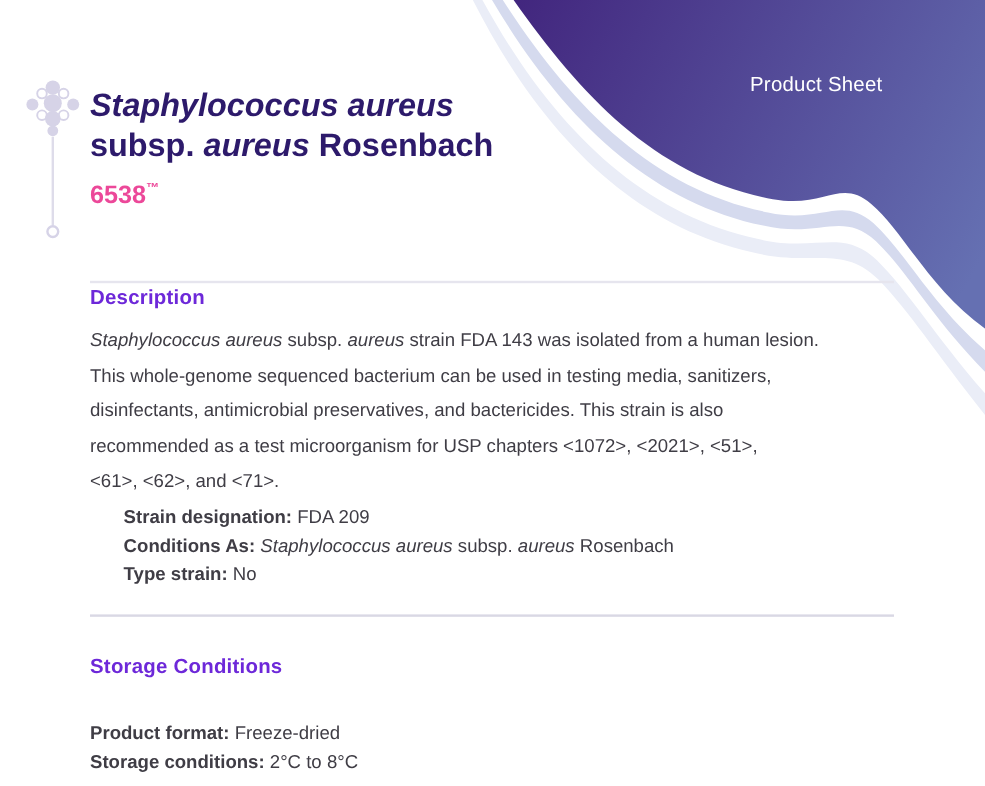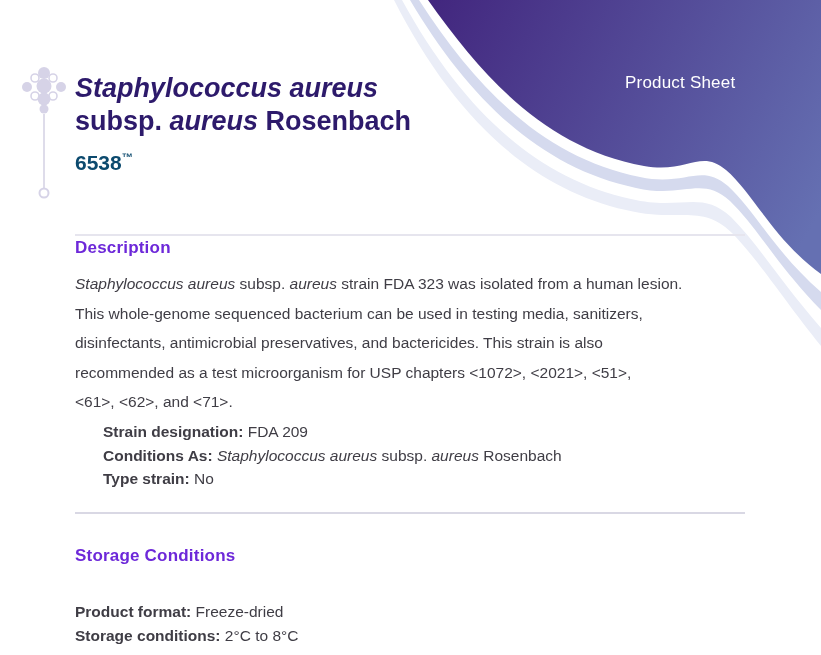--- a/index.html
+++ b/index.html
@@ -8,34 +8,34 @@
     width:821px;height:655px;
     background:#ffffff;
     overflow:hidden;
     font-family:"Liberation Sans","DejaVu Sans",sans-serif;
   }
   
   .wave-svg{position:absolute;top:0;right:0;width:821px;height:370px;display:block;}
   .badge{
     position:absolute;left:625px;top:61px;
     font-size:17px;font-weight:400;letter-spacing:.2px;
-    color:#ffffff;white-space:nowrap;margin-top:12px;
+    color:#ffffff;white-space:nowrap;
   }
   
   .margin-icon{position:absolute;left:20px;top:60px;width:48px;height:145px;}
   
   .title{
     position:absolute;left:75px;top:72px;
     color:#2d1a6b;font-size:27px;font-weight:700;
     line-height:33px;white-space:nowrap;letter-spacing:0;
   }
   .title em{font-style:italic;}
   .catalog{
     position:absolute;left:75px;top:151px;
-    color:#0c4a6e;font-size:21px;font-weight:700;white-space:nowrap;
+    color:#ec4899;font-size:21px;font-weight:700;white-space:nowrap;
   }
   .catalog sup{font-size:11px;vertical-align:9px;letter-spacing:-.5px;}
   
   .divider{position:absolute;left:75px;width:670px;height:2px;background:#d9d8e4;}
   .divider.light{background:#e6e5ee;}
   
   .section-heading{
     position:absolute;left:75px;
     color:#6d28d9;font-size:17px;font-weight:700;
     letter-spacing:.2px;white-space:nowrap;
@@ -100,21 +100,21 @@
     <div><span>subsp. </span><em>aureus</em><span> Rosenbach</span></div>
   </div>
 
   <div class="catalog"><span>6538</span><sup>™</sup></div>
 
   <div class="divider light" style="top:234px;"></div>
 
   <div class="section-heading" style="top:238px;">Description</div>
 
   <div class="paragraph">
-    <div class="pline"><em>Staphylococcus aureus</em><span> subsp. </span><em>aureus</em><span> strain FDA 323 was isolated from a human lesion.</span></div>
+    <div class="pline"><em>Staphylococcus aureus</em><span> subsp. </span><em>aureus</em><span> strain FDA 143 was isolated from a human lesion.</span></div>
     <div class="pline"><span>This whole-genome sequenced bacterium can be used in testing media, sanitizers,</span></div>
     <div class="pline"><span>disinfectants, antimicrobial preservatives, and bactericides. This strain is also</span></div>
     <div class="pline"><span>recommended as a test microorganism for USP chapters &lt;1072&gt;, &lt;2021&gt;, &lt;51&gt;,</span></div>
     <div class="pline"><span>&lt;61&gt;, &lt;62&gt;, and &lt;71&gt;.</span></div>
   </div>
 
   <div class="fields" style="top:420px;margin-left:28px;">
     <div class="frow"><span class="flabel">Strain designation:</span><span><span> FDA 209</span></span></div>
     <div class="frow"><span class="flabel">Conditions As:</span><span><span> </span><em>Staphylococcus aureus</em><span> subsp. </span><em>aureus</em><span> Rosenbach</span></span></div>
     <div class="frow"><span class="flabel">Type strain:</span><span><span> No</span></span></div>

